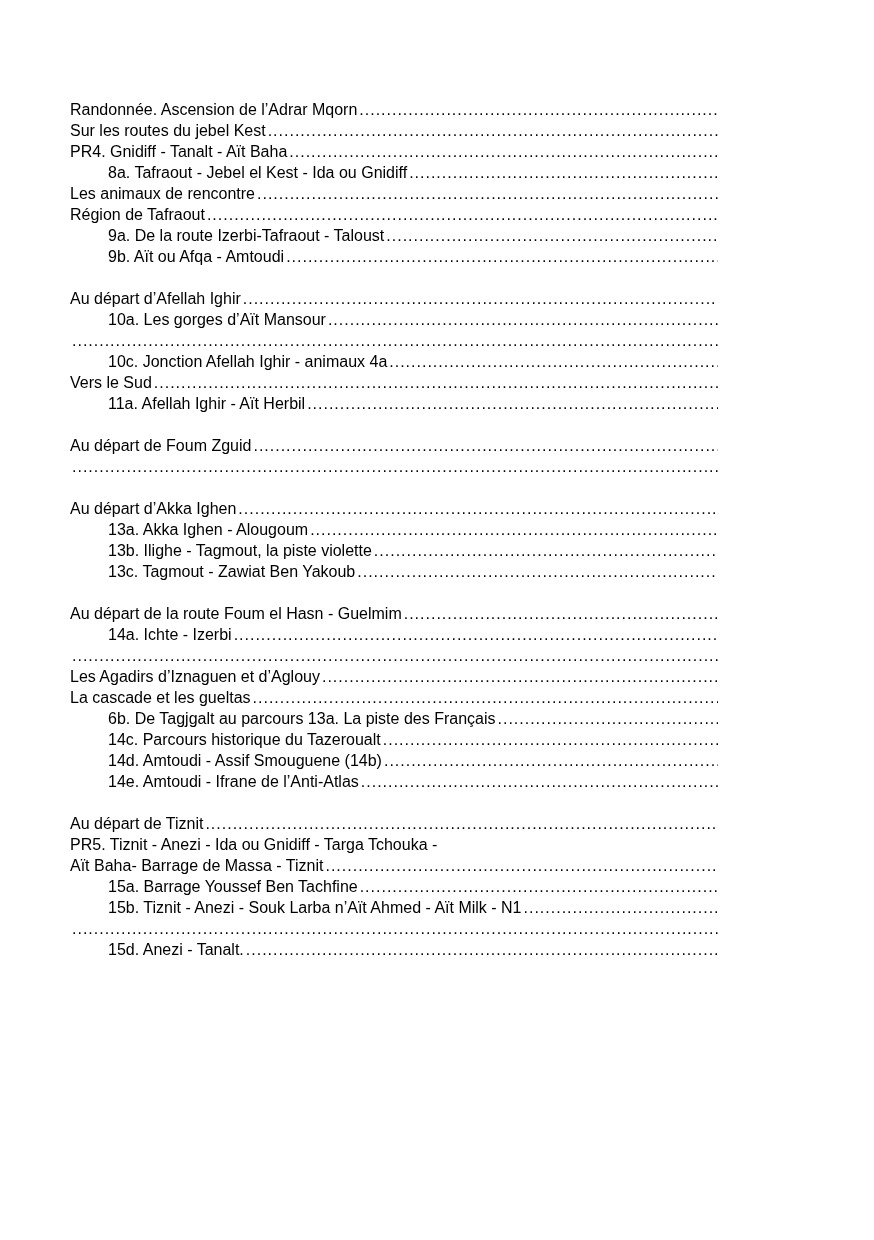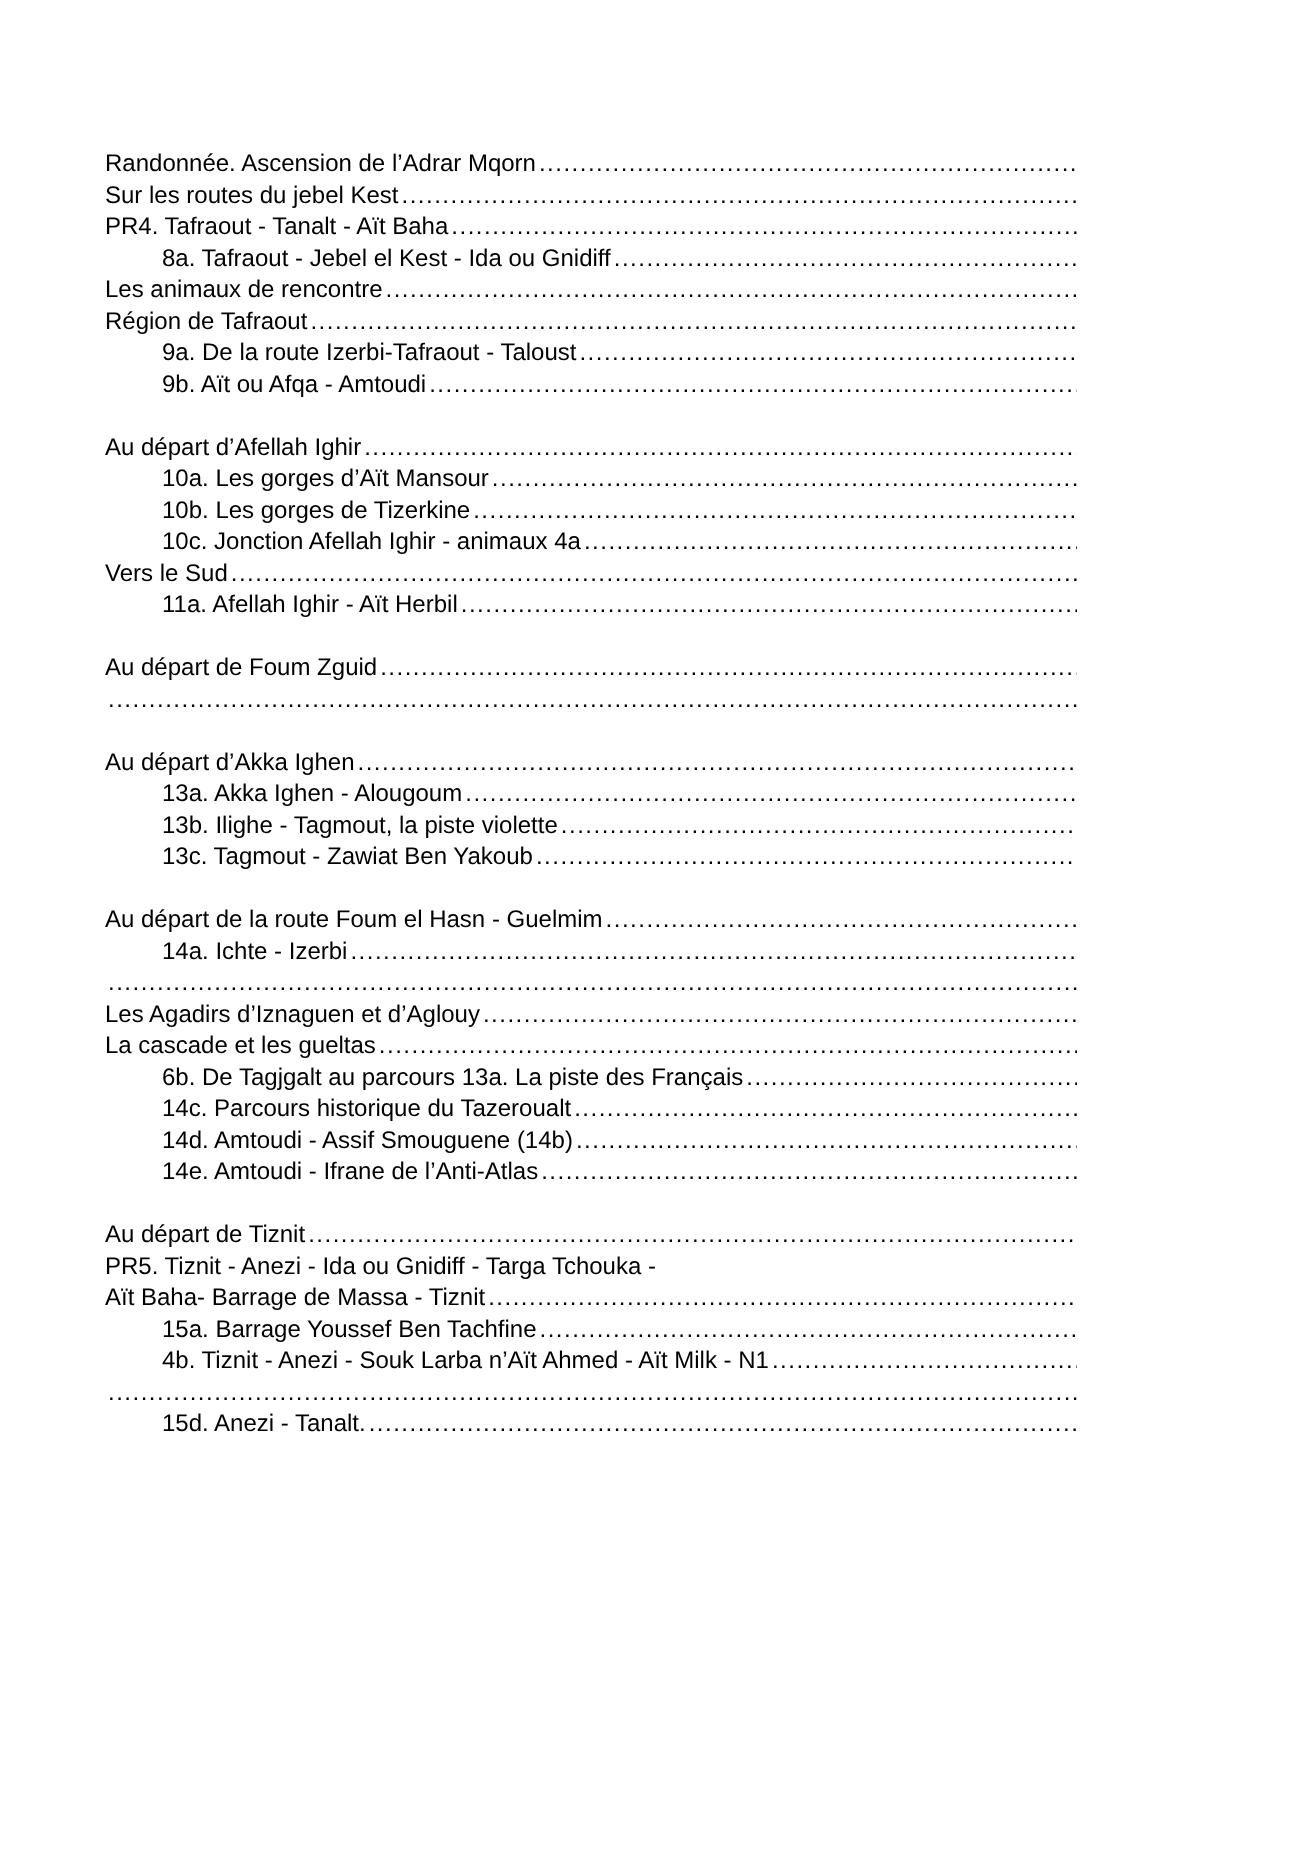--- a/index.html
+++ b/index.html
@@ -63,21 +63,21 @@
   <div class="toc" id="toc-list">
       <div class="row">
     <span class="text">Randonnée. Ascension de l’Adrar Mqorn</span>
     <span class="leader">............................................................................................................................................................................................................................</span>
   </div>
       <div class="row">
     <span class="text">Sur les routes du jebel Kest</span>
     <span class="leader">............................................................................................................................................................................................................................</span>
   </div>
       <div class="row">
-    <span class="text">PR4. Tafraout - Tanalt - Aït Baha</span>
+    <span class="text">PR4. Gnidiff - Tanalt - Aït Baha</span>
     <span class="leader">............................................................................................................................................................................................................................</span>
   </div>
       <div class="row indent">
     <span class="text">8a. Tafraout - Jebel el Kest - Ida ou Gnidiff</span>
     <span class="leader">............................................................................................................................................................................................................................</span>
   </div>
       <div class="row">
     <span class="text">Les animaux de rencontre</span>
     <span class="leader">............................................................................................................................................................................................................................</span>
   </div>
@@ -96,21 +96,20 @@
       <div class="spacer"></div>
       <div class="row">
     <span class="text">Au départ d’Afellah Ighir</span>
     <span class="leader">............................................................................................................................................................................................................................</span>
   </div>
       <div class="row indent">
     <span class="text">10a. Les gorges d’Aït Mansour</span>
     <span class="leader">............................................................................................................................................................................................................................</span>
   </div>
       <div class="row indent">
-    <span class="text">10b. Les gorges de Tizerkine</span>
     <span class="leader">............................................................................................................................................................................................................................</span>
   </div>
       <div class="row indent">
     <span class="text">10c. Jonction Afellah Ighir - animaux 4a</span>
     <span class="leader">............................................................................................................................................................................................................................</span>
   </div>
       <div class="row">
     <span class="text">Vers le Sud</span>
     <span class="leader">............................................................................................................................................................................................................................</span>
   </div>
@@ -190,21 +189,21 @@
   </div>
       <div class="row">
     <span class="text">Aït Baha- Barrage de Massa - Tiznit</span>
     <span class="leader">............................................................................................................................................................................................................................</span>
   </div>
       <div class="row indent">
     <span class="text">15a. Barrage Youssef Ben Tachfine</span>
     <span class="leader">............................................................................................................................................................................................................................</span>
   </div>
       <div class="row indent">
-    <span class="text">4b. Tiznit - Anezi - Souk Larba n’Aït Ahmed - Aït Milk - N1</span>
+    <span class="text">15b. Tiznit - Anezi - Souk Larba n’Aït Ahmed - Aït Milk - N1</span>
     <span class="leader">............................................................................................................................................................................................................................</span>
   </div>
       <div class="row indent">
     <span class="leader">............................................................................................................................................................................................................................</span>
   </div>
       <div class="row indent">
     <span class="text">15d. Anezi - Tanalt.</span>
     <span class="leader">............................................................................................................................................................................................................................</span>
   </div>
     </div>

